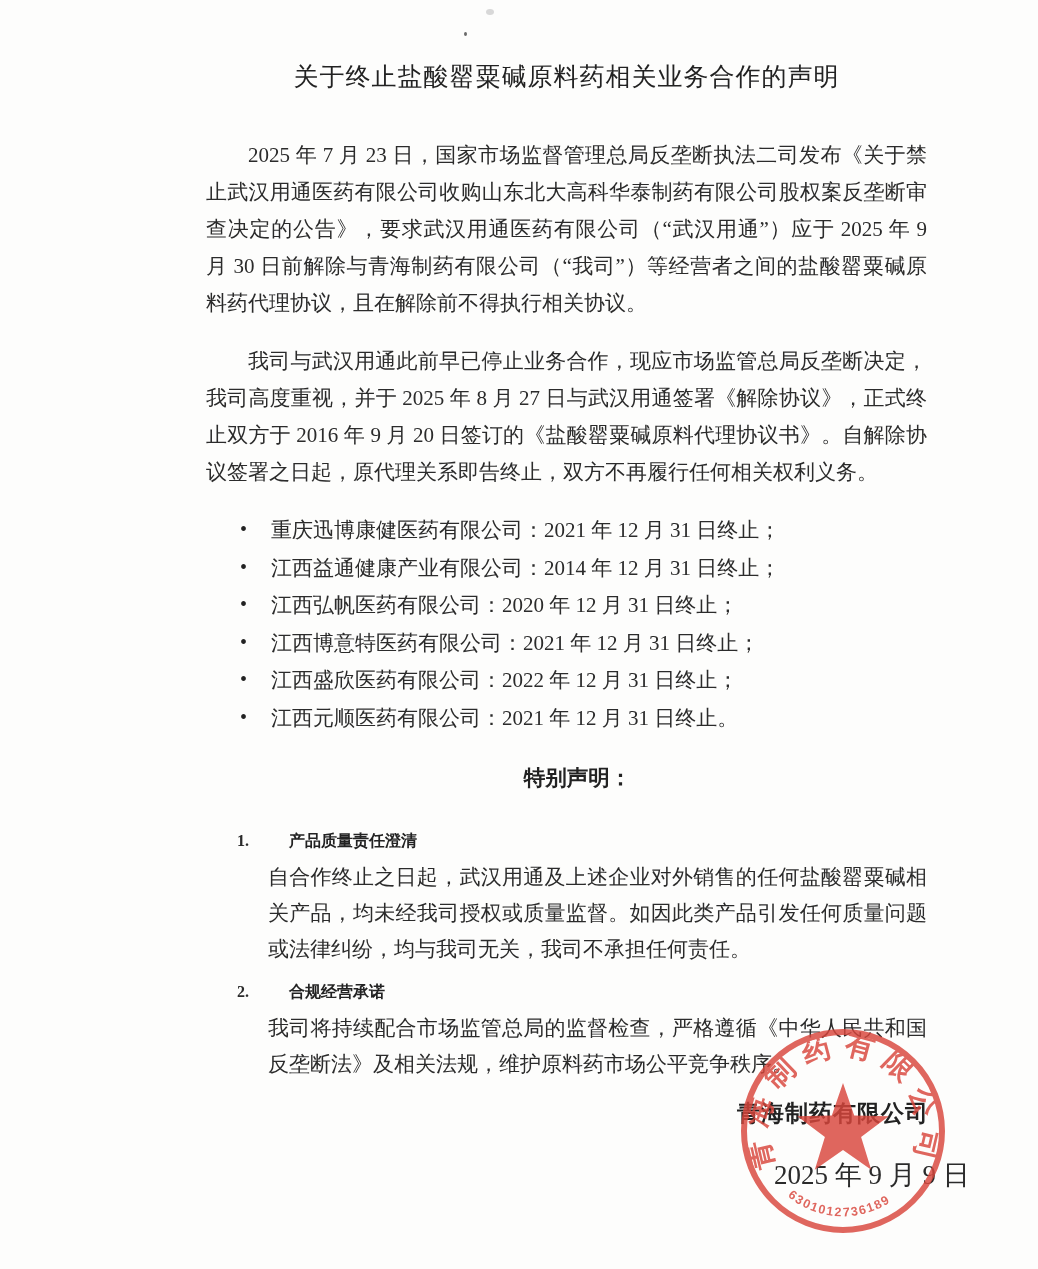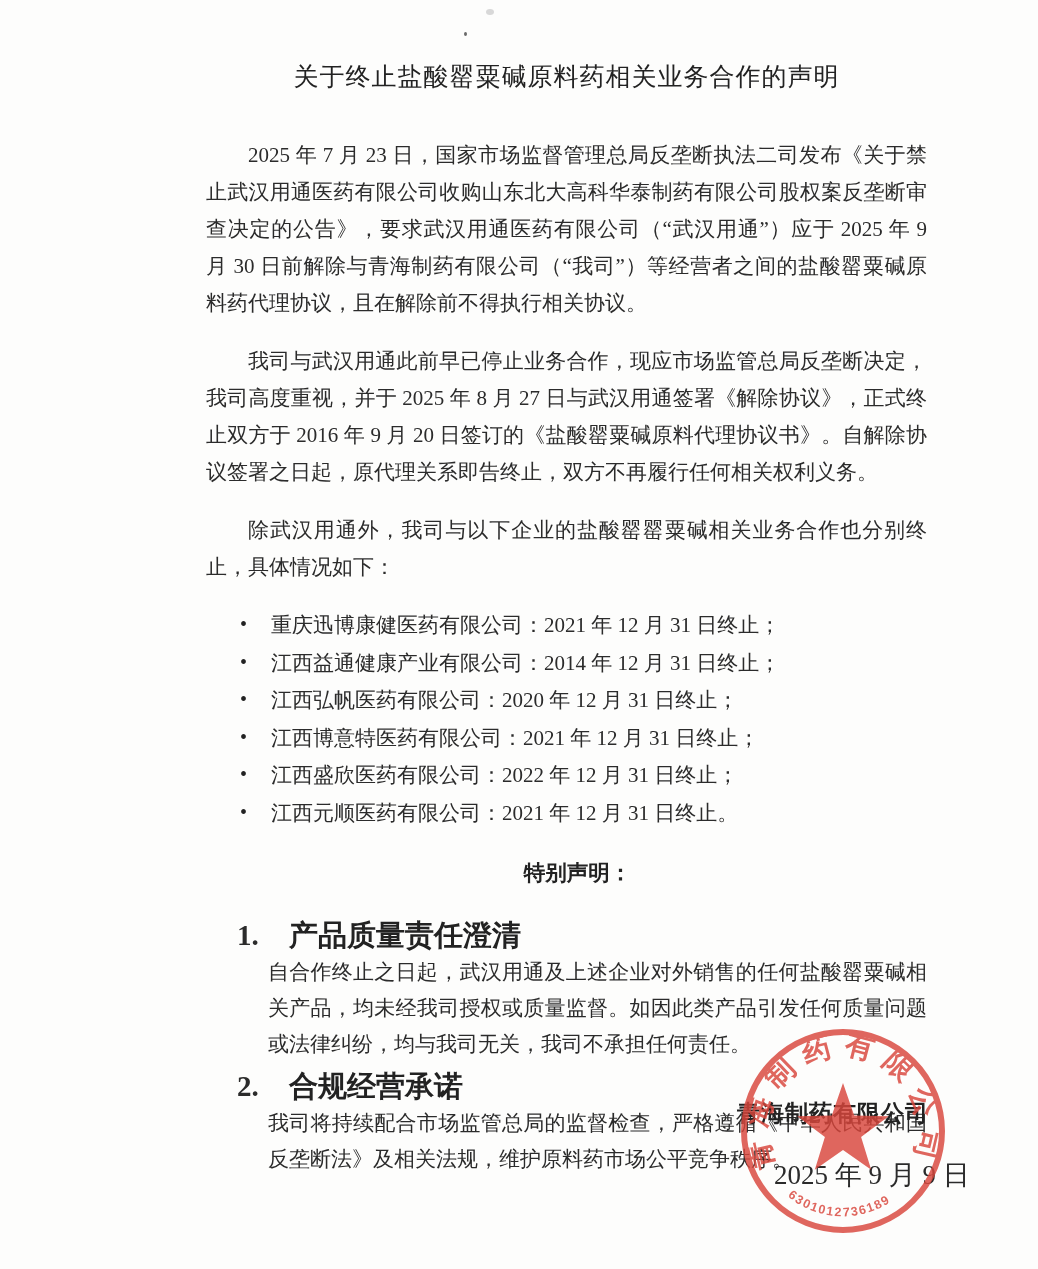--- a/index.html
+++ b/index.html
@@ -60,21 +60,21 @@
     font-size: 21.5px;
     font-weight: 700;
     color: #222;
     margin: 26px 0 0 22px;
     text-align: center;
   }
   .numbered-item { margin-top: 30px; }
   .numbered-item.second { margin-top: 6px; }
   .item-head {
     margin-left: 31px;
-    font-size: 29px;
+    font-size: 16px;
     line-height: 37px;
   }
   .item-head .num {
     display: inline-block;
     width: 52px;
     font-weight: 700;
     font-family: "Liberation Serif", serif;
   }
   .item-head .head-label {
     font-family: "Liberation Sans", "DejaVu Sans", sans-serif;
@@ -132,21 +132,20 @@
   <div class="speck speck2"></div>
 
   <div class="content">
 
     <h1 class="doc-title">关于终止盐酸罂粟碱原料药相关业务合作的声明</h1>
 
     <p class="para">2025 年 7 月 23 日，国家市场监督管理总局反垄断执法二司发布《关于禁止武汉用通医药有限公司收购山东北大高科华泰制药有限公司股权案反垄断审查决定的公告》，要求武汉用通医药有限公司（“武汉用通”）应于 2025 年 9 月 30 日前解除与青海制药有限公司（“我司”）等经营者之间的盐酸罂粟碱原料药代理协议，且在解除前不得执行相关协议。</p>
 
     <p class="para">我司与武汉用通此前早已停止业务合作，现应市场监管总局反垄断决定，我司高度重视，并于 2025 年 8 月 27 日与武汉用通签署《解除协议》，正式终止双方于 2016 年 9 月 20 日签订的《盐酸罂粟碱原料代理协议书》。自解除协议签署之日起，原代理关系即告终止，双方不再履行任何相关权利义务。</p>
 
-    <p class="para">除武汉用通外，我司与以下企业的盐酸罂罂粟碱相关业务合作也分别终止，具体情况如下：</p>
 
     <ul class="bullets">
       <li>
         <span class="dot">•</span>
         <span>重庆迅博康健医药有限公司：2021 年 12 月 31 日终止；</span>
       </li>
       <li>
         <span class="dot">•</span>
         <span>江西益通健康产业有限公司：2014 年 12 月 31 日终止；</span>
       </li>

